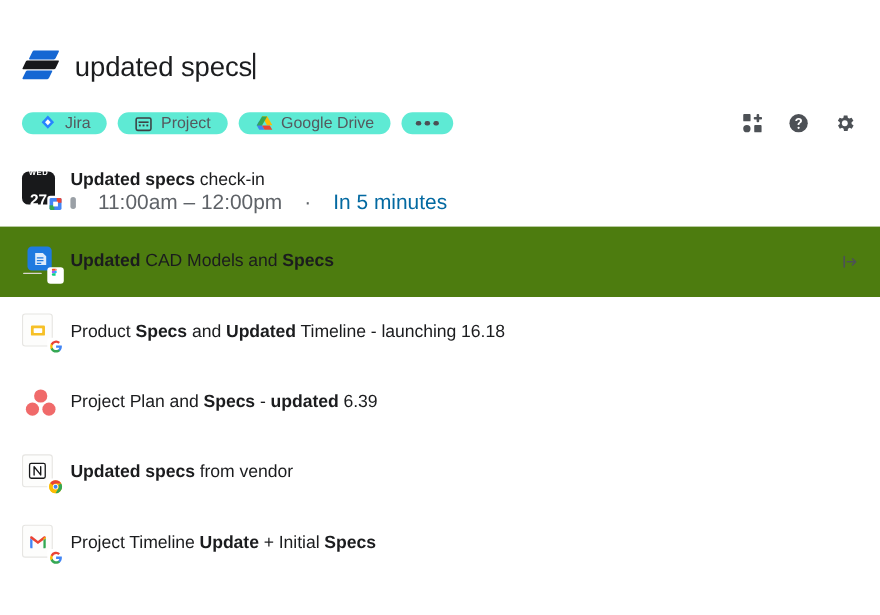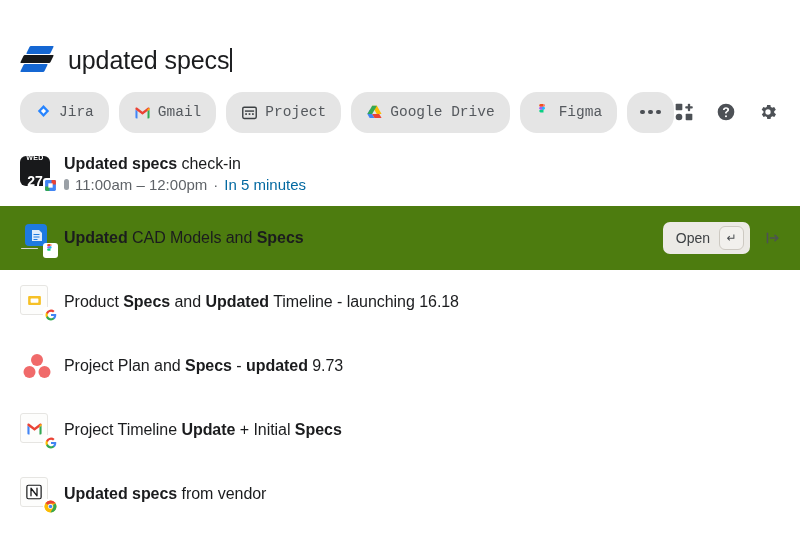--- a/index.html
+++ b/index.html
@@ -39,24 +39,24 @@
   }
 
   
   .chiprow {
     display: flex; align-items: center;
     padding: 0 18px 0 20px; height: 56px;
     position: relative;
   }
   .chip {
     display: inline-flex; align-items: center; gap: 7px;
-    height: 41px; padding: 0 15px;
-    background: #e5e5e5; border-radius: 17px;
+    height: 20px; padding: 0 15px;
+    background: #5eead4; border-radius: 17px;
     font-size: 14.5px; color: #55595e; white-space: nowrap;
-    margin-right: 10px; cursor: pointer; font-family: Liberation Mono, monospace;
+    margin-right: 10px; cursor: pointer;
   }
   .chip.icononly { padding: 0 13px; }
   .chip-ico { width: 17px; height: 17px; display: block; flex: 0 0 17px; }
   .dots { display: flex; gap: 3.5px; align-items: center; }
   .dots b { width: 4.5px; height: 4.5px; border-radius: 50%; background: #4b4f54; display: block; }
 
   .rightactions {
     position: absolute; right: 22px; top: 0; height: 56px;
     display: flex; align-items: center; gap: 22px;
   }
@@ -82,22 +82,22 @@
     background: #fff; display: flex; align-items: center;
     justify-content: center; overflow: hidden;
   }
   .rowtext { flex: 1 1 auto; min-width: 0; }
   .title {
     font-size: 16px; color: #1b1c1e; line-height: 20px;
     letter-spacing: -0.05px; white-space: nowrap;
   }
   .title b { font-weight: 700; }
   .subtitle {
-    display: flex; align-items: center; gap: 6px;
-    font-size: 15px; color: #5f6368; margin-top: 3px; line-height: 16px;
+    display: flex; align-items: center; gap: 20px;
+    font-size: 19px; color: #5f6368; margin-top: 3px; line-height: 16px;
   }
   .sub-pill {
     width: 5px; height: 11px; border-radius: 2.5px;
     background: #9aa0a6; display: inline-block; flex: 0 0 5px;
   }
   .sub-accent { color: #0369a1; }
 
   
   .rowactions {
     display: flex; align-items: center; gap: 14px;
@@ -151,30 +151,20 @@
 <div class="chiprow">
 
   <div class="chip">
     <svg class="chip-ico" viewBox="0 0 24 24">
       <path d="M12 1.5 20 10l-8 8.5L4 10z" fill="#2684ff"></path>
       <path d="M12 6.2 15.6 10 12 13.8 8.4 10z" fill="#ffffff"></path>
     </svg>
     <span>Jira</span>
   </div>
 
-  <div class="chip">
-    <svg class="chip-ico" viewBox="0 0 24 20">
-      <path d="M2 4.2 12 11.6 22 4.2V17a1.5 1.5 0 0 1-1.5 1.5H19V8.4l-7 5.2-7-5.2V18.5H3.5A1.5 1.5 0 0 1 2 17z" fill="#ffffff"></path>
-      <path d="M2 17V5.6l3 2.2V18.5H3.5A1.5 1.5 0 0 1 2 17z" fill="#4285f4"></path>
-      <path d="M19 18.5V7.8l3-2.2V17a1.5 1.5 0 0 1-1.5 1.5z" fill="#34a853"></path>
-      <path d="M2 4.2c0-1.1 1.3-1.8 2.2-1.1L12 8.9l7.8-5.8c.9-.7 2.2 0 2.2 1.1v1.4l-10 7.4L2 5.6z" fill="#ea4335"></path>
-      <path d="M22 4.2v1.4l-3 2.2V5.4l1.8-1.3c.4-.3.9-.3 1.2.1z" fill="#fbbc04"></path>
-    </svg>
-    <span>Gmail</span>
-  </div>
 
   <div class="chip">
     <svg class="chip-ico" viewBox="0 0 24 24">
       <rect x="2.5" y="4.5" width="19" height="16" rx="2" fill="none" stroke="#3c4043" stroke-width="2"></rect>
       <rect x="5.5" y="9" width="13" height="2" fill="#3c4043"></rect>
       <rect x="6" y="13" width="2.4" height="2.4" fill="#3c4043"></rect>
       <rect x="10.8" y="13" width="2.4" height="2.4" fill="#3c4043"></rect>
       <rect x="15.6" y="13" width="2.4" height="2.4" fill="#3c4043"></rect>
     </svg>
     <span>Project</span>
@@ -187,32 +177,20 @@
       <path d="M8.6 1.5 1.9 13l3.3 5.6L15.4 1.5z" fill="#34a853" opacity="0"></path>
       <path d="M5.3 7.1 8.6 1.5 22 13h-6.8z" fill="#fbbc04" opacity="0"></path>
       <path d="M12 2 5.3 13.4h13.4z" fill="#ffffff" opacity="0"></path>
       <path d="M8.7 1.6 2 13.1h6.7L15.4 1.6z" fill="#34a853"></path>
       <path d="M15.3 18.6H5.2l3.4-5.5h13.3z" fill="#ea4335" opacity="0"></path>
       <path d="M8.7 13.1 12 18.6h10L18.7 13.1z" fill="#ea4335"></path>
     </svg>
     <span>Google Drive</span>
   </div>
 
-  <div class="chip">
-    <svg class="chip-ico" viewBox="0 0 12 18">
-      <path d="M3 0h3v3H3a1.5 1.5 0 0 1 0-3z" fill="#f24e1e"></path>
-      <path d="M6 0h0a1.5 1.5 0 0 1 0 3H6z" fill="#f24e1e" opacity="0"></path>
-      <path d="M6 0h0v3h0z" fill="#ff7262"></path>
-      <path d="M6 0h0a1.5 1.5 0 1 1 0 3z" fill="#ff7262"></path>
-      <path d="M3 3h3v3H3a1.5 1.5 0 0 1 0-3z" fill="#a259ff"></path>
-      <path d="M6 3a1.5 1.5 0 1 1 0 3 1.5 1.5 0 0 1 0-3z" fill="#1abcfe"></path>
-      <path d="M3 6h3v3H3a1.5 1.5 0 0 1 0-3z" fill="#0acf83"></path>
-    </svg>
-    <span>Figma</span>
-  </div>
 
   <div class="chip icononly">
     <span class="dots">
         <b></b>
         <b></b>
         <b></b>
       </span>
   </div>
 
   <div class="rightactions">
@@ -283,24 +261,20 @@
           <path d="M3 6h3v3H3a1.5 1.5 0 0 1 0-3z" fill="#0acf83"></path>
         </svg>
       </span>
     </div>
     <div class="rowtext">
       <div class="title">
         <b>Updated</b><span> CAD Models and </span><b>Specs</b>
       </div>
     </div>
     <div class="rowactions">
-      <div class="openbtn">
-        <span>Open</span>
-        <span class="keycap">↵</span>
-      </div>
       <svg class="tabico" viewBox="0 0 20 20">
         <rect x="3" y="4" width="1.7" height="12" rx="0.8" fill="#4d5156"></rect>
         <path d="M7 10h8" stroke="#4d5156" stroke-width="1.6" stroke-linecap="round"></path>
         <path d="M12.2 6.9 15.4 10l-3.2 3.1" fill="none" stroke="#4d5156" stroke-width="1.6" stroke-linecap="round" stroke-linejoin="round"></path>
       </svg>
     </div>
   </div>
 
   <div class="row">
     <div class="rowicon">
@@ -329,21 +303,47 @@
   <div class="row">
     <div class="rowicon">
       <svg class="sq" viewBox="0 0 34 34">
         <circle cx="17" cy="11" r="6" fill="#f06a6a"></circle>
         <circle cx="9.5" cy="23" r="6" fill="#f06a6a"></circle>
         <circle cx="24.5" cy="23" r="6" fill="#f06a6a"></circle>
       </svg>
     </div>
     <div class="rowtext">
       <div class="title">
-        <span>Project Plan and </span><b>Specs</b><span> - </span><b>updated</b><span> 9.73</span>
+        <span>Project Plan and </span><b>Specs</b><span> - </span><b>updated</b><span> 6.39</span>
+      </div>
+    </div>
+  </div>
+
+  <div class="row">
+    <div class="rowicon">
+      <div class="doc-sheet">
+        <svg viewBox="0 0 24 24" width="18" height="18">
+          <rect x="2.5" y="3" width="19" height="18" rx="2" fill="#ffffff" stroke="#17181a" stroke-width="1.6"></rect>
+          <path d="M8 17V7l8 10V7" fill="none" stroke="#17181a" stroke-width="1.7" stroke-linecap="round" stroke-linejoin="round"></path>
+        </svg>
+      </div>
+      <span class="badge">
+        <svg viewBox="0 0 24 24" width="13" height="13">
+          <circle cx="12" cy="12" r="11" fill="#fbbc04"></circle>
+          <path d="M12 1a11 11 0 0 1 9.5 5.5H12a5.5 5.5 0 0 0-4.8 2.8L2.8 6.2A11 11 0 0 1 12 1z" fill="#ea4335"></path>
+          <path d="M21.5 6.5A11 11 0 0 1 12 23l4.7-8.2A5.5 5.5 0 0 0 17.5 12a5.5 5.5 0 0 0-.8-2.8z" fill="#34a853"></path>
+          <path d="M2.8 6.2 7.2 9.3A5.5 5.5 0 0 0 12 17.5l-2 5.2A11 11 0 0 1 2.8 6.2z" fill="#fbbc04"></path>
+          <circle cx="12" cy="12" r="4.6" fill="#ffffff"></circle>
+          <circle cx="12" cy="12" r="3.3" fill="#4285f4"></circle>
+        </svg>
+      </span>
+    </div>
+    <div class="rowtext">
+      <div class="title">
+        <b>Updated specs</b><span> from vendor</span>
       </div>
     </div>
   </div>
 
   <div class="row">
     <div class="rowicon">
       <div class="doc-sheet">
         <svg viewBox="0 0 24 20" width="17" height="15">
           <path d="M2 4.2 12 11.6 22 4.2V17a1.5 1.5 0 0 1-1.5 1.5H19V8.4l-7 5.2-7-5.2V18.5H3.5A1.5 1.5 0 0 1 2 17z" fill="#ffffff"></path>
           <path d="M2 17V5.6l3 2.2V18.5H3.5A1.5 1.5 0 0 1 2 17z" fill="#4285f4"></path>
@@ -361,39 +361,13 @@
         </svg>
       </span>
     </div>
     <div class="rowtext">
       <div class="title">
         <span>Project Timeline </span><b>Update</b><span> + Initial </span><b>Specs</b>
       </div>
     </div>
   </div>
 
-  <div class="row">
-    <div class="rowicon">
-      <div class="doc-sheet">
-        <svg viewBox="0 0 24 24" width="18" height="18">
-          <rect x="2.5" y="3" width="19" height="18" rx="2" fill="#ffffff" stroke="#17181a" stroke-width="1.6"></rect>
-          <path d="M8 17V7l8 10V7" fill="none" stroke="#17181a" stroke-width="1.7" stroke-linecap="round" stroke-linejoin="round"></path>
-        </svg>
-      </div>
-      <span class="badge">
-        <svg viewBox="0 0 24 24" width="13" height="13">
-          <circle cx="12" cy="12" r="11" fill="#fbbc04"></circle>
-          <path d="M12 1a11 11 0 0 1 9.5 5.5H12a5.5 5.5 0 0 0-4.8 2.8L2.8 6.2A11 11 0 0 1 12 1z" fill="#ea4335"></path>
-          <path d="M21.5 6.5A11 11 0 0 1 12 23l4.7-8.2A5.5 5.5 0 0 0 17.5 12a5.5 5.5 0 0 0-.8-2.8z" fill="#34a853"></path>
-          <path d="M2.8 6.2 7.2 9.3A5.5 5.5 0 0 0 12 17.5l-2 5.2A11 11 0 0 1 2.8 6.2z" fill="#fbbc04"></path>
-          <circle cx="12" cy="12" r="4.6" fill="#ffffff"></circle>
-          <circle cx="12" cy="12" r="3.3" fill="#4285f4"></circle>
-        </svg>
-      </span>
-    </div>
-    <div class="rowtext">
-      <div class="title">
-        <b>Updated specs</b><span> from vendor</span>
-      </div>
-    </div>
-  </div>
-
 </div>
 
 </body></html>

